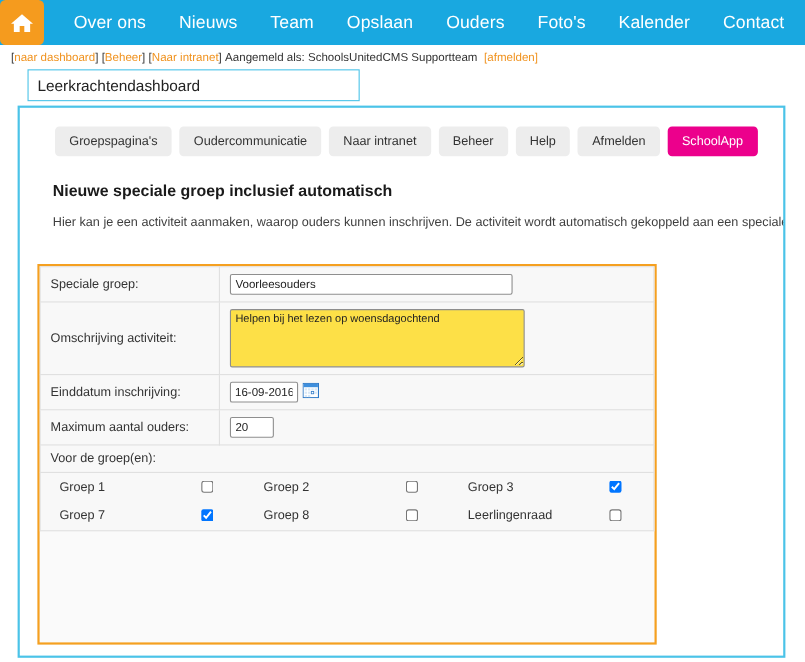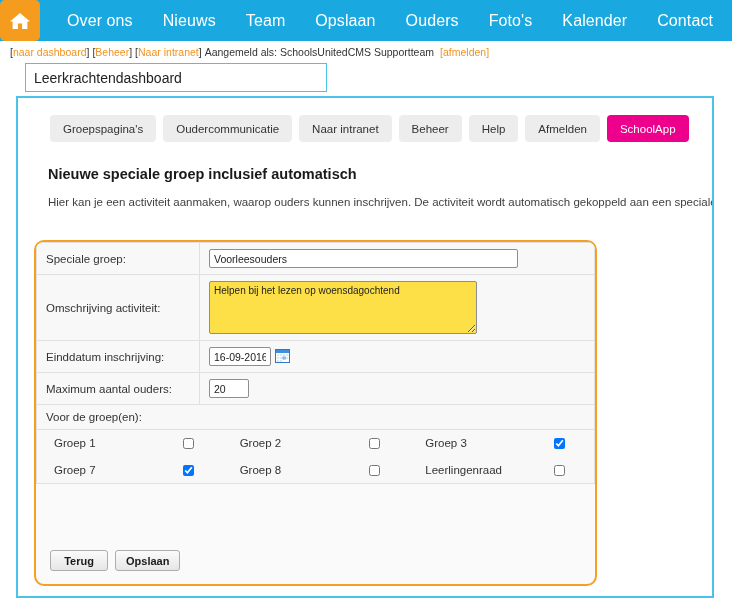--- a/index.html
+++ b/index.html
@@ -135,21 +135,21 @@
     white-space: nowrap;
   }
 
   
   .formbox {
     position: absolute;
     left: 16px; top: 142px;
     width: 563px;
     height: 346px;
     border: 2px solid #F5A020;
-    border-radius: 10px;
+    border-radius: 0;
     background: #FAFAFA;
     overflow: hidden;
   }
   table.form {
     width: 100%;
     border-collapse: collapse;
     font-size: 11.5px;
     color: #333333;
   }
   table.form td {
@@ -165,21 +165,21 @@
     height: 19px;
     border: 1px solid #8E8E8E;
     border-radius: 2px;
     background: #ffffff;
     font-size: 10.5px;
     font-family: "Liberation Sans", sans-serif;
     padding: 1px 4px;
     color: #222;
     outline: none;
   }
-  input.w-group { width: 309px; }
+  input.w-group { width: 257px; }
   input.w-date  { width: 62px; }
   input.w-num   { width: 40px; }
 
   textarea.ta {
     width: 268px;
     height: 53px;
     border: 1px solid #8E8E8E;
     border-radius: 2px;
     background: #fde047;
     font-size: 10px;
@@ -376,18 +376,14 @@
               <td class="gbox"><input type="checkbox" style=""></td>
             </tr>
           </tbody>
               </table>
         </td>
       </tr>
     </tbody>
       </table>
   </div>
 
-  <div class="btnrow">
-    <button class="btn">Terug</button>
-    <button class="btn">Opslaan</button>
-  </div>
 
 </div>
 
 </body></html>

